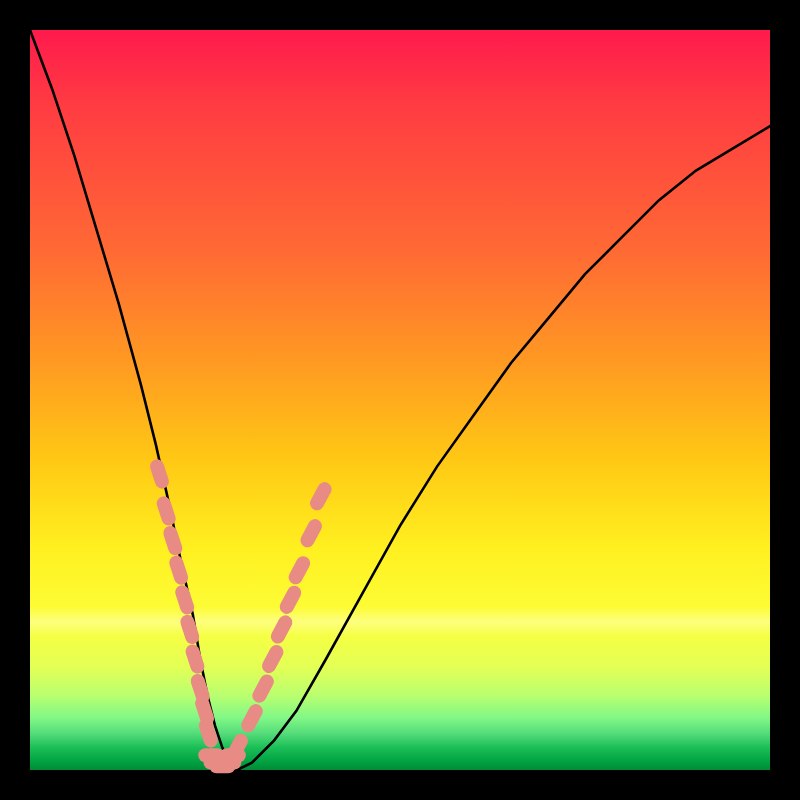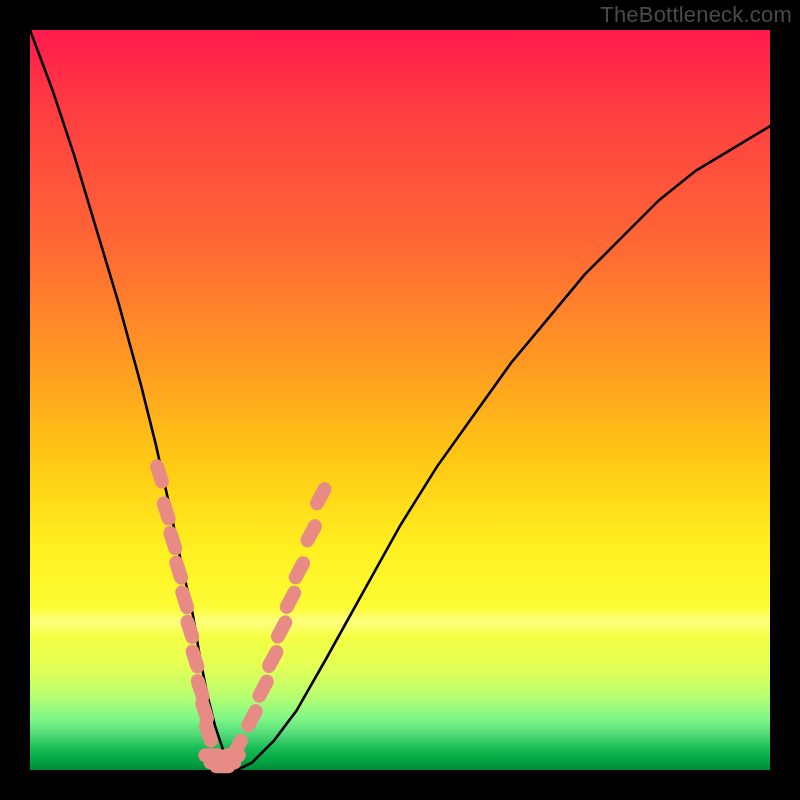--- a/index.html
+++ b/index.html
@@ -81,21 +81,20 @@
   }
   .marker-pill {
     fill: #e98b85;
     stroke: none;
   }
 </style>
 </head>
 <body>
 
 <div class="frame">
-  <div class="watermark">TheBottleneck.com</div>
 
   <div class="plot-area">
     <div class="highlight-band"></div>
     <svg class="curve" viewBox="0 0 740 740" preserveAspectRatio="none">
       <path id="curve-path" class="curve-stroke" d="M0.0 0.0 L22.2 59.2 L44.4 125.8 L66.6 199.8 L88.8 273.8 L111.0 355.2 L125.8 414.4 L140.6 481.0 L148.0 518.0 L162.8 584.6 L170.2 629.0 L177.6 666.0 L185.0 695.6 L192.4 717.8 L199.8 732.6 L207.2 740.0 L222.0 732.6 L244.2 710.4 L266.4 680.8 L296.0 629.0 L333.0 562.4 L370.0 495.8 L407.0 436.6 L444.0 384.8 L481.0 333.0 L518.0 288.6 L555.0 244.2 L592.0 207.2 L629.0 170.2 L666.0 140.6 L703.0 118.4 L740.0 96.2"></path>
       <g id="marker-group">
           <rect x="122.5" y="429.0" width="14" height="30" rx="7" class="marker-pill" transform="rotate(-18 129.5 444)"></rect>
           <rect x="129.2" y="466.0" width="14" height="30" rx="7" class="marker-pill" transform="rotate(-18 136.16 481)"></rect>
           <rect x="135.8" y="495.6" width="14" height="30" rx="7" class="marker-pill" transform="rotate(-18 142.82 510.6)"></rect>
           <rect x="141.7" y="525.2" width="14" height="30" rx="7" class="marker-pill" transform="rotate(-18 148.74 540.2)"></rect>

